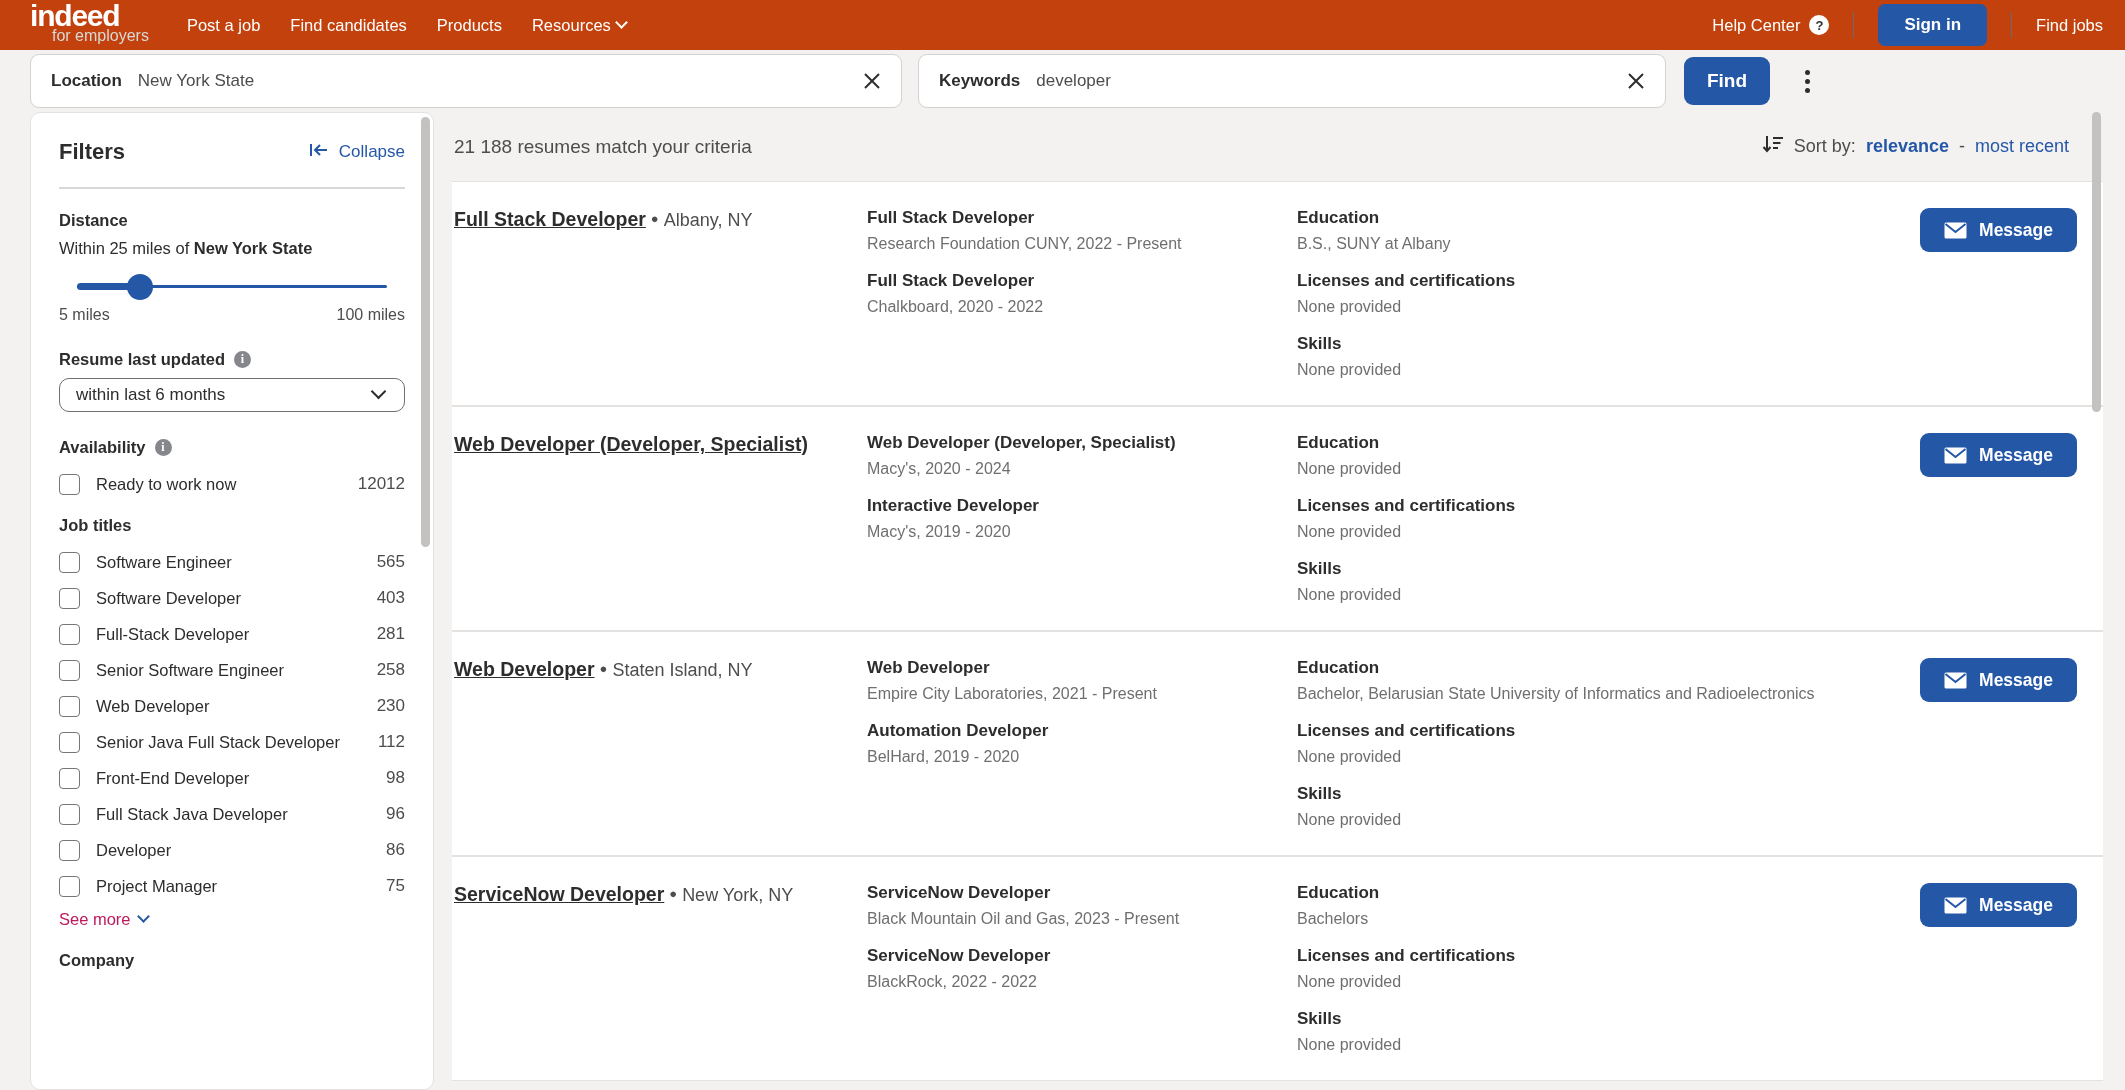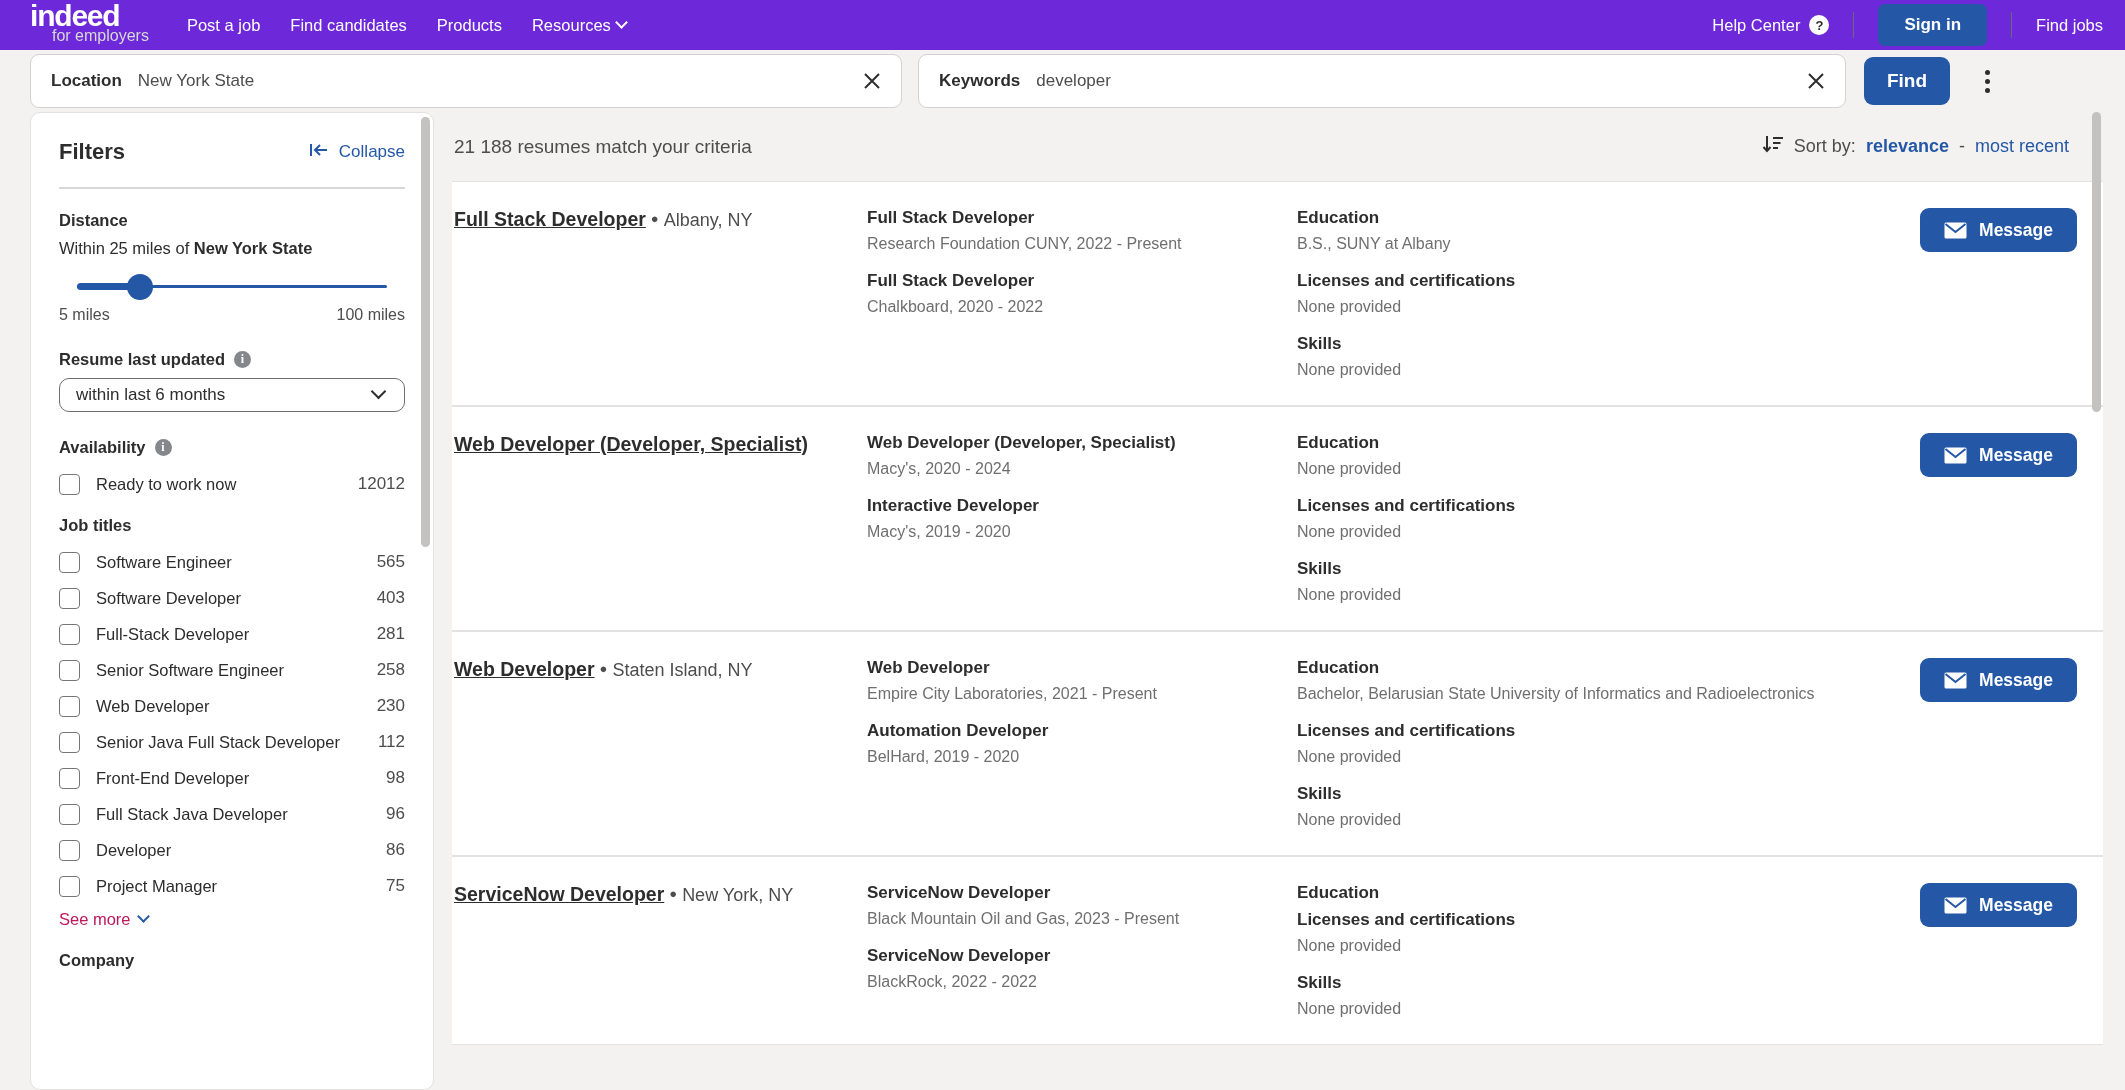--- a/index.html
+++ b/index.html
@@ -5,21 +5,21 @@
   * { box-sizing: border-box; margin: 0; padding: 0; }
   html, body {
     width: 2125px; height: 1090px;
     font-family: "Liberation Sans", sans-serif;
     background: #f3f2f1;
     overflow: hidden;
   }
 
   
   .topnav {
-    height: 50px; background: #6d28d9; color: #fff;
+    height: 50px; background: #c2410c; color: #fff;
     display: flex; align-items: center; padding: 0 22px 0 30px;
     position: relative;
   }
   .brand { display: flex; flex-direction: column; justify-content: center;
     margin-right: 38px; position: relative; top: -2px; }
   .brand-word { font-size: 30px; font-weight: 700; letter-spacing: -1.2px;
     line-height: 26px; color: #fff; }
   .brand-sub { font-size: 16px; color: #d9d9d9; line-height: 14px;
     margin-left: 22px; }
   .nav-links { display: flex; align-items: center; gap: 30px; }
@@ -39,21 +39,21 @@
     font-weight: 700; border: none; border-radius: 7px;
     padding: 11px 26px; cursor: pointer; font-family: inherit; }
   .findjobs { font-size: 16.5px; color: #fff; cursor: pointer; }
 
   
   .searchbar { height: 62px; background: #f3f2f1; display: flex;
     align-items: center; padding: 0 22px 0 30px; gap: 0; }
   .field { background: #fff; border: 1px solid #d4d2d0; border-radius: 9px;
     height: 54px; display: flex; align-items: center; padding: 0 14px 0 20px; }
   .field.loc { width: 872px; margin-right: 16px; }
-  .field.kw  { width: 928px; margin-right: 18px; }
+  .field.kw  { width: 748px; margin-right: 18px; }
   .field-label { font-size: 17px; font-weight: 700; color: #2d2d2d;
     margin-right: 16px; white-space: nowrap; }
   .field-value { font-size: 17px; color: #4d4d4d; flex: 1;
     border: none; outline: none; background: transparent;
     font-family: inherit; }
   .clear-x { width: 30px; height: 30px; cursor: pointer; flex: none;
     display: flex; align-items: center; justify-content: center; }
   .find-btn { background: #2557a7; color: #fff; font-size: 19px;
     font-weight: 700; border: none; border-radius: 9px; height: 48px;
     width: 86px; cursor: pointer; font-family: inherit; }
@@ -438,20 +438,21 @@
         <span class="cand-title">ServiceNow Developer</span><span class="bullet">●</span><span class="cand-loc">New York, NY</span>
       </div>
       <div class="col-exp">
         <div class="entry-title">ServiceNow Developer</div>
         <div class="entry-sub">Black Mountain Oil and Gas, 2023 - Present</div>
         <div class="entry-title">ServiceNow Developer</div>
         <div class="entry-sub">BlackRock, 2022 - 2022</div>
       </div>
       <div class="col-edu">
         <div class="entry-title">Education</div>
+        <div class="entry-sub">Bachelors</div>
         <div class="entry-title">Licenses and certifications</div>
         <div class="entry-sub">None provided</div>
         <div class="entry-title">Skills</div>
         <div class="entry-sub">None provided</div>
       </div>
       <button class="msg-btn">
         <span class="env">
           <svg width="23" height="17" viewBox="0 0 23 17">
               <rect x="0.5" y="0.5" width="22" height="16" rx="1.5" fill="#fff"></rect>
               <path d="M1.5 2 L11.5 10 L21.5 2" stroke="#2557a7" stroke-width="2" fill="none"></path>

